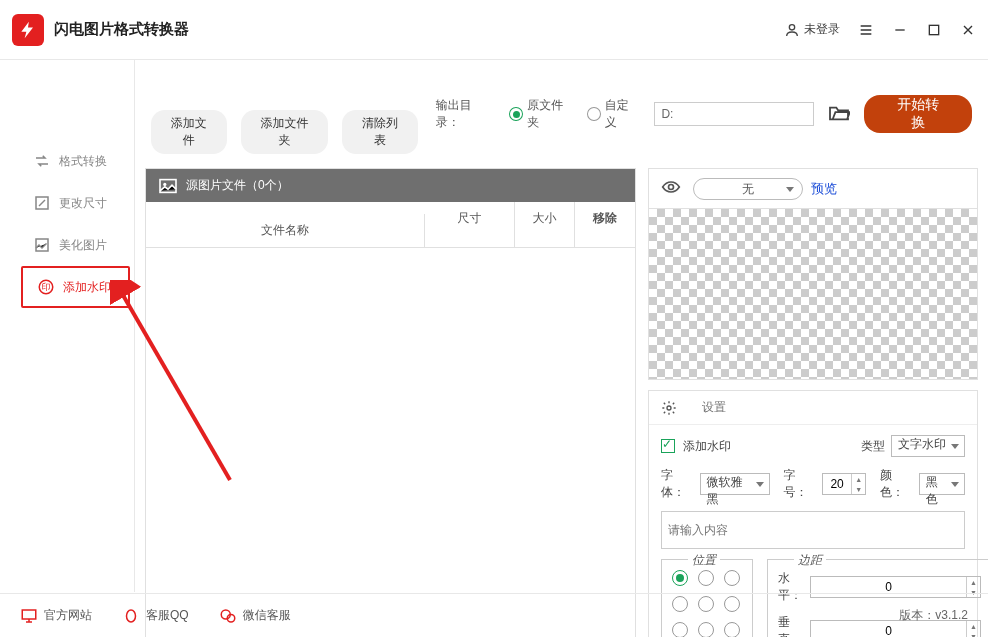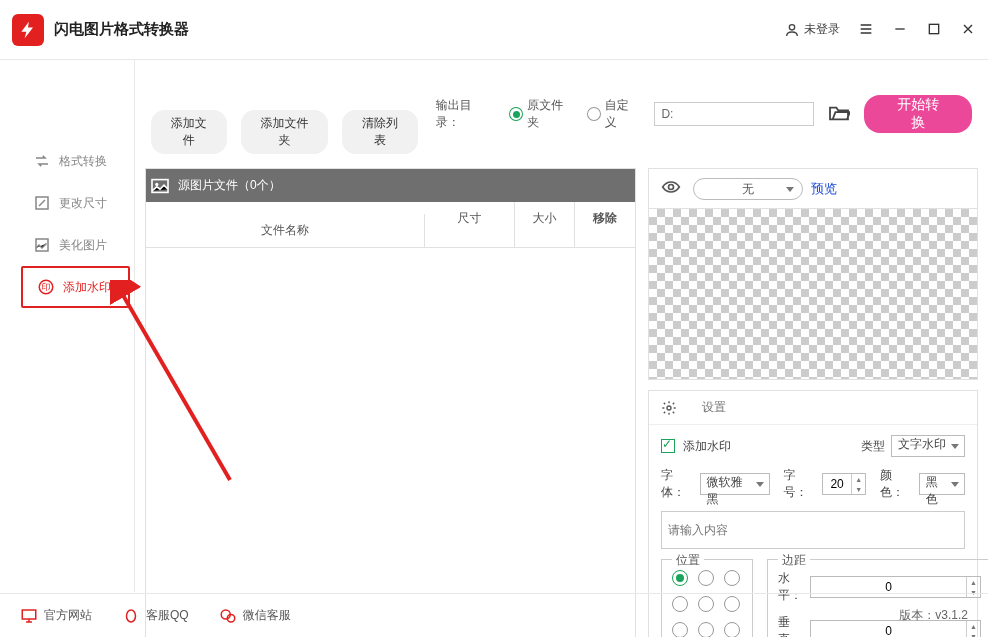--- a/index.html
+++ b/index.html
@@ -2,44 +2,44 @@
 <html><head>
 <meta charset="utf-8">
 <style>
 *{box-sizing:border-box;margin:0;padding:0;font-family:"Microsoft YaHei","PingFang SC",sans-serif;font-size:12px;}
 body{background:#fff;width:988px;height:637px;overflow:hidden;position:relative;}
 .titlebar{height:60px;display:flex;align-items:center;padding:0 12px;border-bottom:1px solid #e8e8e8;}
 .logo{width:32px;height:32px;background:#e32020;border-radius:6px;display:flex;align-items:center;justify-content:center;margin-right:10px;}
 .logo svg{width:20px;height:20px;}
 .app-title{font-size:15px;font-weight:bold;color:#222;}
 .titlebar-spacer{flex:1;}
-.tb-right{display:flex;align-items:flex-start;gap:18px;}
+.tb-right{display:flex;align-items:center;gap:18px;}
 .login-btn{display:flex;align-items:center;gap:4px;color:#444;cursor:pointer;}
 .tb-icon{width:16px;height:16px;display:flex;align-items:center;justify-content:center;cursor:pointer;color:#333;}
 .tb-icon svg{width:16px;height:16px;}
 .content{display:flex;height:532px;}
 .sidebar{width:118px;border-right:1px solid #e8e8e8;padding-top:80px;margin-left:17px;}
 .sb-item{display:flex;align-items:center;gap:8px;padding:10px 14px;color:#878787;cursor:pointer;border:2px solid transparent;}
 .sb-item.active{color:#e32020;border:2px solid #e32020;border-radius:2px;margin:0 4px;}
 .sb-icon{width:18px;height:18px;display:flex;align-items:center;justify-content:center;}
 .main{flex:1;display:flex;flex-direction:column;}
 .toolbar{display:flex;align-items:center;gap:14px;padding:14px 16px;}
 .pill-btn{background:#f1f1f1;border-radius:14px;padding:5px 14px;color:#333;cursor:pointer;border:none;margin-top:36px;}
 .out-label{color:#555;margin-left:4px;}
 .radio-grp{display:flex;align-items:center;gap:12px;}
 .radio{width:14px;height:14px;border:1px solid #999;border-radius:50%;display:inline-flex;align-items:center;justify-content:center;margin-right:4px;vertical-align:middle;}
 .radio.checked{border-color:#1aa35a;}
 .radio.checked::after{content:"";width:7px;height:7px;background:#1aa35a;border-radius:50%;}
 .radio-lbl{color:#555;cursor:pointer;display:inline-flex;align-items:center;}
 .out-input{width:160px;height:24px;border:1px solid #ccc;padding:0 6px;color:#666;}
 .folder-icon{cursor:pointer;color:#444;}
-.start-btn{background:#ec4899;color:#fff;border:none;border-radius:16px;padding:1px 26px;font-size:14px;cursor:pointer;margin-left:auto;}
+.start-btn{background:#c2410c;color:#fff;border:none;border-radius:16px;padding:1px 26px;font-size:14px;cursor:pointer;margin-left:auto;}
 .workspace{flex:1;display:flex;gap:12px;padding:0 10px 10px 10px;}
 .file-panel{flex:1;border:1px solid #e0e0e0;display:flex;flex-direction:column;}
-.file-header{background:#6f6f6f;color:#fff;padding:8px 4px;display:flex;align-items:center;gap:8px;font-size:13px;}
+.file-header{background:#6f6f6f;color:#fff;padding:8px 12px;display:flex;align-items:center;gap:8px;font-size:13px;}
 .table-head{display:flex;border-bottom:1px solid #e0e0e0;}
 .th{padding:8px 0;text-align:center;color:#555;border-right:1px solid #e0e0e0;}
 .th:last-child{border-right:none;font-weight:bold;}
 .th-name{flex:1;margin-top:12px;}
 .th-dim{width:90px;}
 .th-size{width:60px;}
 .th-del{width:60px;}
 .right-col{width:330px;display:flex;flex-direction:column;gap:10px;}
 .preview-panel{border:1px solid #e0e0e0;}
 .preview-head{display:flex;align-items:center;gap:8px;padding:8px;border-bottom:1px solid #e0e0e0;}
@@ -58,21 +58,21 @@
 .row-right{margin-left:auto;display:flex;align-items:center;gap:6px;}
 .sel{border:1px solid #bbb;height:22px;padding:0 18px 0 6px;color:#444;position:relative;min-width:50px;cursor:pointer;}
 .sel::after{content:"";position:absolute;right:5px;top:8px;border-left:4px solid transparent;border-right:4px solid transparent;border-top:5px solid #777;}
 .num-input{width:44px;height:22px;border:1px solid #bbb;position:relative;display:flex;align-items:center;}
 .num-input input{width:28px;border:none;text-align:center;outline:none;}
 .spinner{width:14px;height:20px;border-left:1px solid #ccc;display:flex;flex-direction:column;}
 .spinner div{flex:1;display:flex;align-items:center;justify-content:center;font-size:7px;color:#777;cursor:pointer;}
 .wm-text{width:100%;height:38px;border:1px solid #ccc;padding:0 6px;color:#aaa;}
 .fieldsets{display:flex;gap:14px;}
 .fs{border:1px solid #ccc;padding:10px;position:relative;flex:1;}
-.fs-legend{position:absolute;top:-8px;left:10px;background:#fff;padding:0 4px;color:#555;}
+.fs-legend{position:absolute;top:-8px;left:26px;background:#fff;padding:0 4px;color:#555;font-style:italic;}
 .pos-grid{display:grid;grid-template-columns:repeat(3,18px);grid-template-rows:repeat(3,18px);gap:8px;justify-content:center;}
 .pos-cell{width:16px;height:16px;border:1px solid #999;border-radius:50%;cursor:pointer;}
 .pos-cell.sel-pos{border-color:#1aa35a;position:relative;}
 .pos-cell.sel-pos::after{content:"";position:absolute;top:3px;left:3px;width:8px;height:8px;background:#1aa35a;border-radius:50%;}
 .margin-row{display:flex;align-items:center;gap:8px;margin-bottom:10px;}
 .margin-input{flex:1;height:22px;border:1px solid #bbb;display:flex;align-items:center;}
 .margin-input input{flex:1;border:none;text-align:center;outline:none;}
 .footer{position:absolute;bottom:0;left:0;right:0;height:44px;border-top:1px solid #e8e8e8;display:flex;align-items:center;padding:0 20px;gap:30px;}
 .foot-link{display:flex;align-items:center;gap:6px;color:#555;cursor:pointer;}
 .foot-icon{width:18px;height:18px;}

